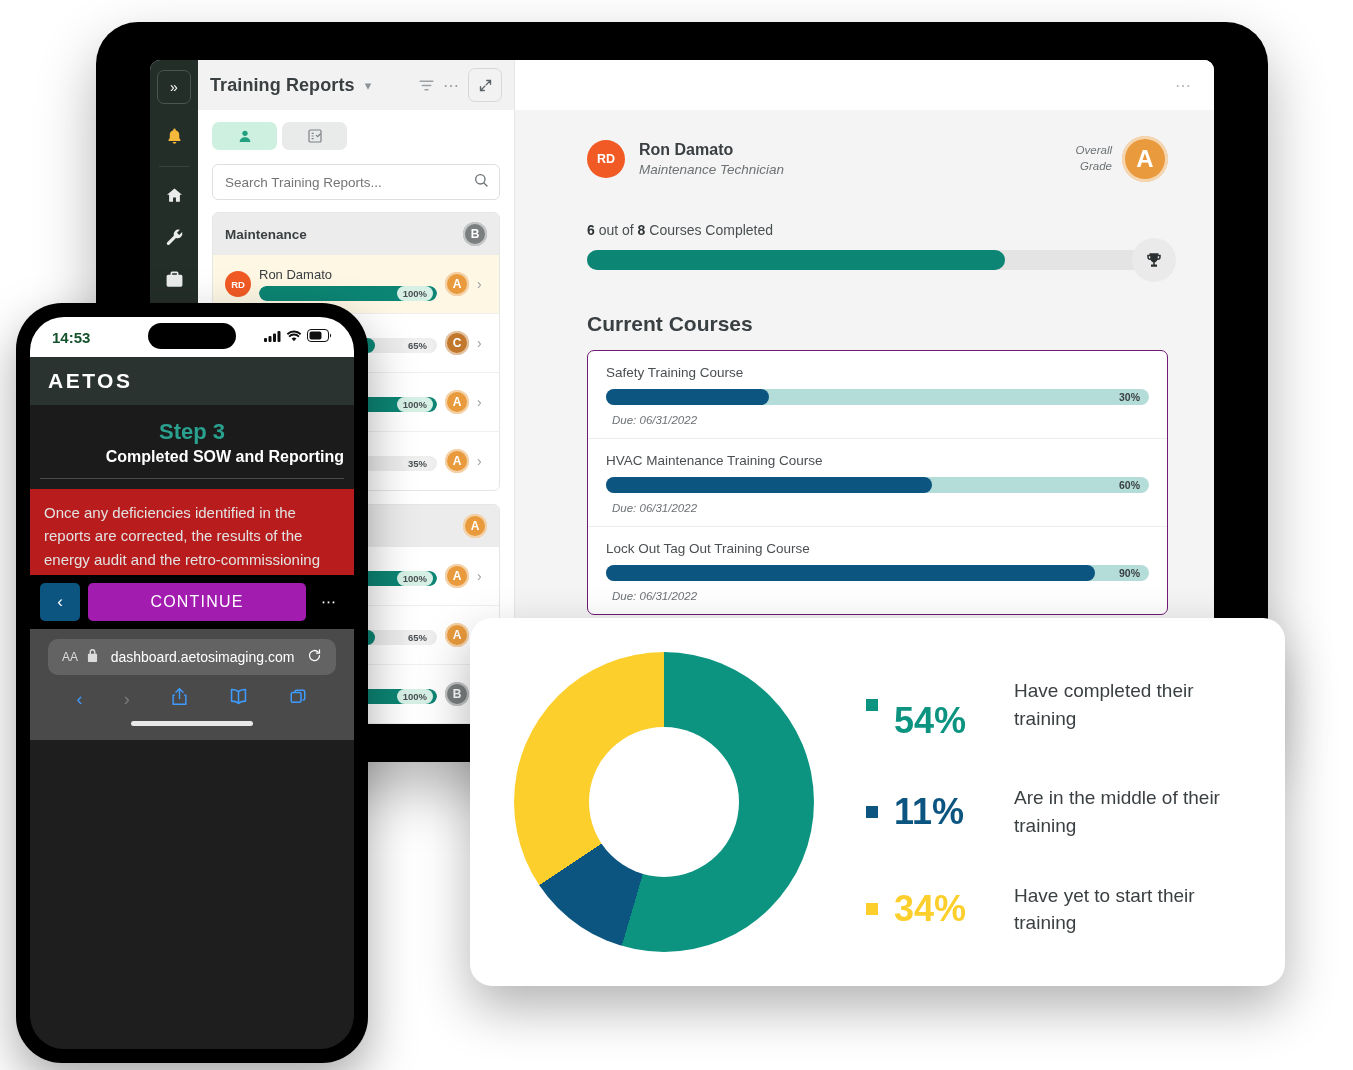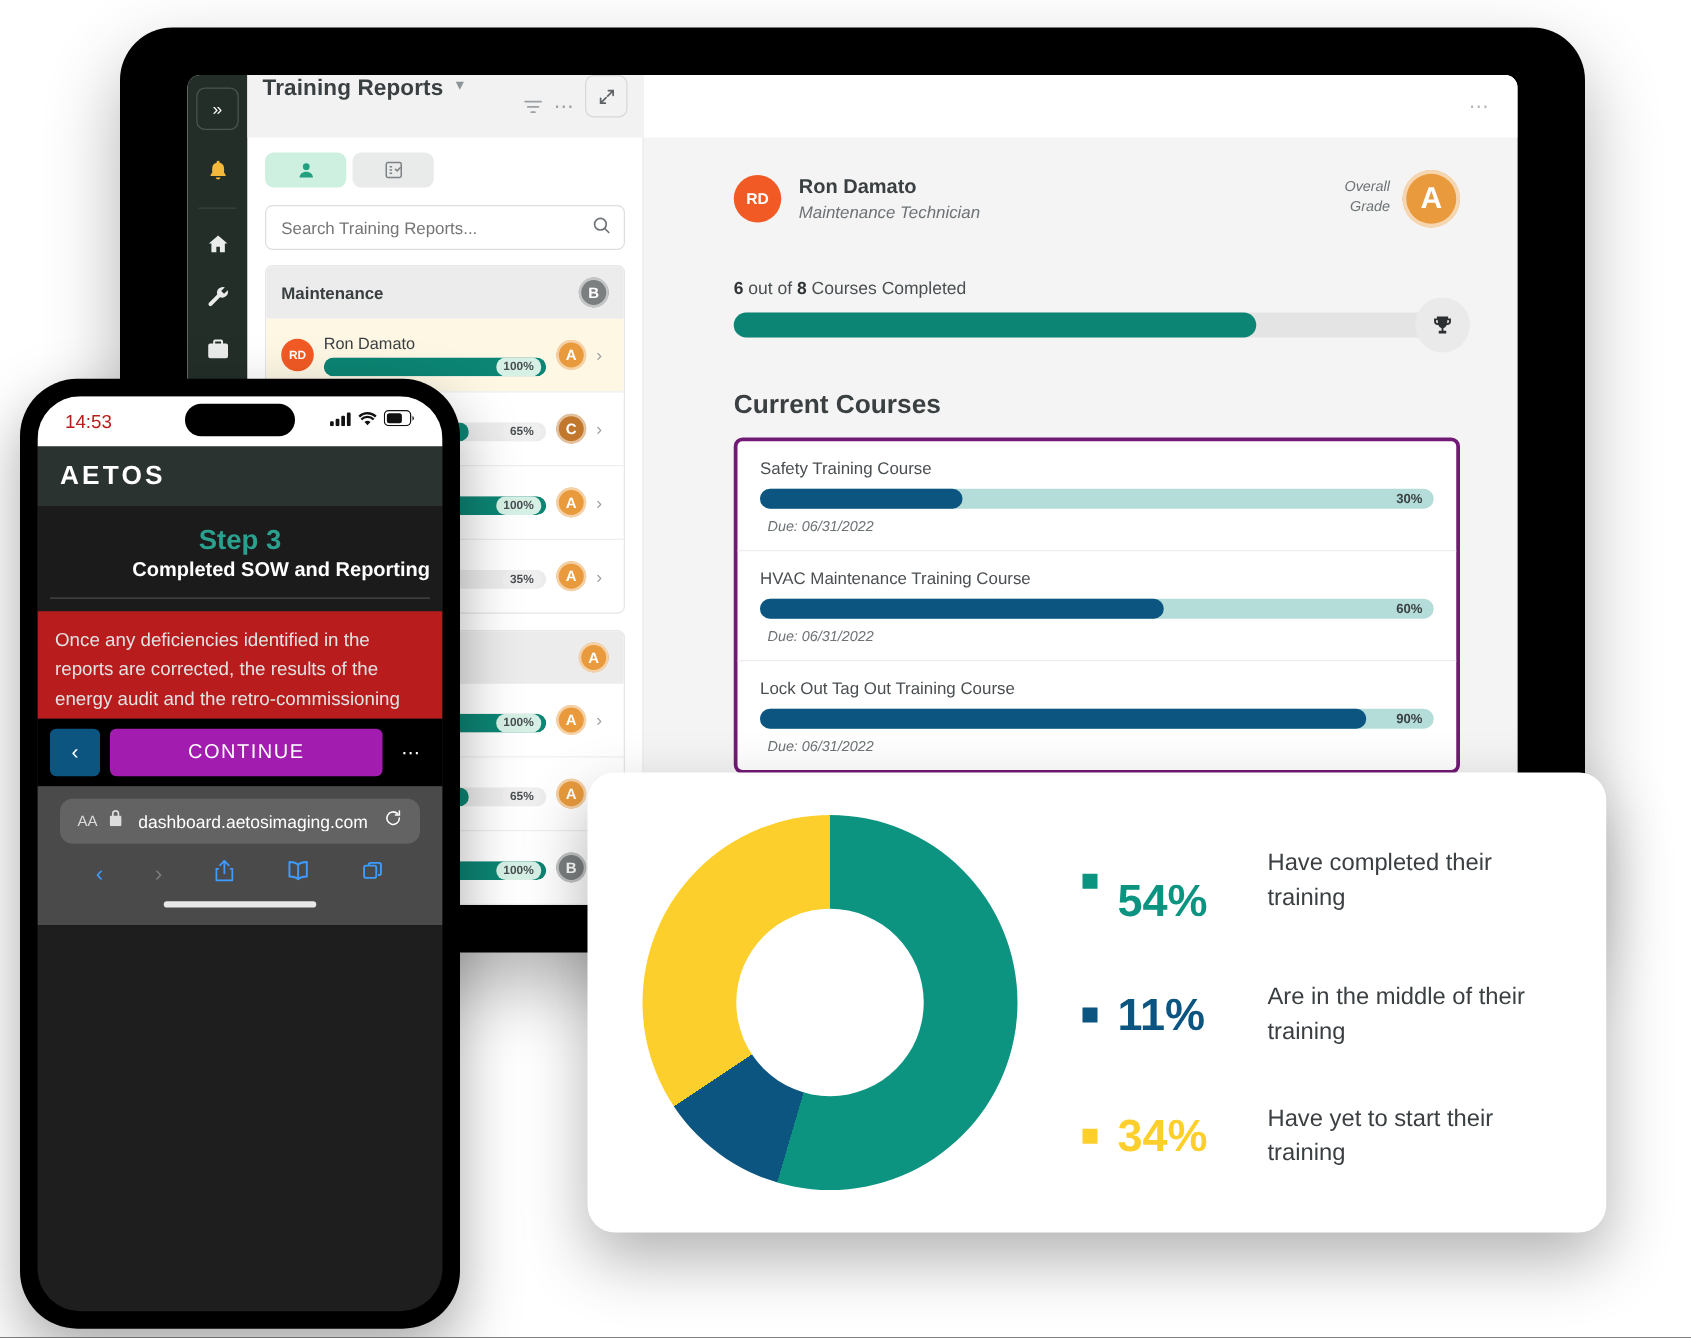--- a/index.html
+++ b/index.html
@@ -30,21 +30,21 @@
   .rail-btn{
     width:32px;height:32px;border:1.5px solid #4a554e;border-radius:7px;
     display:flex;align-items:center;justify-content:center;color:#fff;font-size:14px;
     margin-bottom:14px;
   }
   .rail-ico{width:36px;height:36px;display:flex;align-items:center;justify-content:center;margin-bottom:6px;}
   .rail-sep{width:30px;height:1px;background:#3a443d;margin:6px 0 10px;}
 
   
   .pane{width:316px;flex:0 0 316px;background:#fff;display:flex;flex-direction:column;border-right:1px solid #e6e6e6;}
-  .pane-head{height:50px;background:#f2f2f2;display:flex;padding:0 12px;gap:8px;}
+  .pane-head{height:50px;background:#f2f2f2;display:flex;align-items:center;padding:0 12px;gap:8px;}
   .pane-title{font-size:18px;font-weight:700;color:#3a3f42;letter-spacing:.1px;}
   .chev-dn{color:#8d9396;font-size:13px;margin-left:2px;}
   .head-sp{flex:1;}
   .ico-btn{color:#9aa0a3;display:flex;align-items:center;justify-content:center;}
   .expand-btn{width:32px;height:32px;border:1px solid #d5d8da;border-radius:7px;display:flex;align-items:center;justify-content:center;color:#5d6366;}
   .pane-body{padding:12px 14px 0;flex:1;overflow:hidden;}
   .seg{display:flex;gap:5px;margin-bottom:14px;}
   .seg-btn{width:65px;height:28px;border-radius:7px;background:#e9eaea;display:flex;align-items:center;justify-content:center;}
   .seg-btn.active{background:#cdf0e0;}
   .search{
@@ -85,37 +85,37 @@
   .ov-lab{font-size:11.5px;font-style:italic;color:#6c7275;text-align:right;line-height:1.35;}
   .ov-badge{width:46px;height:46px;border-radius:50%;background:#e89a3c;color:#fff;font-size:24px;font-weight:700;
             display:flex;align-items:center;justify-content:center;box-shadow:inset 0 0 0 3px rgba(255,255,255,.6);}
   .courses-line{margin-top:40px;font-size:14px;color:#4a4f52;}
   .courses-line b{color:#2f3437;}
   .big-prog{margin-top:12px;height:20px;background:#e4e4e4;border-radius:10px;position:relative;}
   .big-prog .fill{position:absolute;left:0;top:0;bottom:0;background:#0c8574;border-radius:10px;}
   .trophy{position:absolute;right:-8px;top:50%;transform:translateY(-50%);width:44px;height:44px;border-radius:50%;
           background:#eaeaea;display:flex;align-items:center;justify-content:center;font-size:18px;}
   .cc-title{margin-top:42px;font-size:21px;font-weight:700;color:#3a3f42;}
-  .cc-card{margin-top:14px;background:#fff;border:3px solid #701a75;border-radius:7px;}
+  .cc-card{margin-top:14px;background:#fff;border:1px solid #701a75;border-radius:7px;}
   .cc-item{padding:14px 18px 12px;border-top:1px solid #ededed;}
   .cc-item.first{border-top:0;}
   .cc-name{font-size:13.5px;color:#4a4f52;margin-bottom:9px;}
   .cc-bar{height:16px;border-radius:8px;background:#b4ddd9;position:relative;}
   .cc-bar .fill{position:absolute;left:0;top:0;bottom:0;background:#0b5580;border-radius:8px;}
   .cc-bar .pct{position:absolute;right:9px;top:0;bottom:0;display:flex;align-items:center;font-size:10.5px;font-weight:700;color:#3a3f42;}
   .cc-due{margin-top:9px;font-size:11.5px;font-style:italic;color:#6c7275;padding-left:6px;}
 
   
   .phone{
     position:absolute;left:16px;top:303px;width:352px;height:760px;
     background:#000;border-radius:46px;box-shadow:0 20px 48px rgba(0,0,0,.34);
   }
   .phone-screen{position:absolute;left:14px;top:14px;width:324px;height:732px;border-radius:34px;overflow:hidden;background:#1e1e1e;}
   .status{height:40px;background:#fff;display:flex;align-items:center;padding:0 22px;position:relative;}
-  .st-time{font-size:15px;font-weight:400;color:#b91c1c;}
+  .st-time{font-size:15px;font-weight:700;color:#14532d;}
   .notch{position:absolute;left:50%;transform:translateX(-50%);top:6px;width:88px;height:26px;background:#000;border-radius:14px;}
   .st-right{margin-left:auto;display:flex;align-items:center;gap:5px;}
   .brandbar{height:48px;background:#2b3330;display:flex;align-items:center;padding:0 18px;}
   .brand{font-size:21px;letter-spacing:2.5px;color:#fff;font-weight:600;position:relative;}
   .photo{height:300px;position:relative;overflow:hidden;background:linear-gradient(#7fb2d4 0%,#a8c9de 46%,#c3b79a 56%,#b8aa8c 72%,#a59a84 100%);}
   .sky-t1{position:absolute;left:58%;top:22%;width:2px;height:98px;background:#2f3b44;}
   .sky-t2{position:absolute;left:84%;top:12%;width:2px;height:120px;background:#41515c;}
   .tower{position:absolute;left:76%;top:34%;width:72px;height:72px;background:#89a7bb;transform:skewX(-6deg);}
   .roof-a{position:absolute;left:44%;top:40%;width:0;height:0;border-left:52px solid transparent;border-right:52px solid transparent;border-bottom:70px solid #c2b090;}
   .fence{position:absolute;left:0;right:0;top:50%;height:36px;background:repeating-linear-gradient(90deg,#c6b393 0 4px,#b8a487 4px 8px);}

